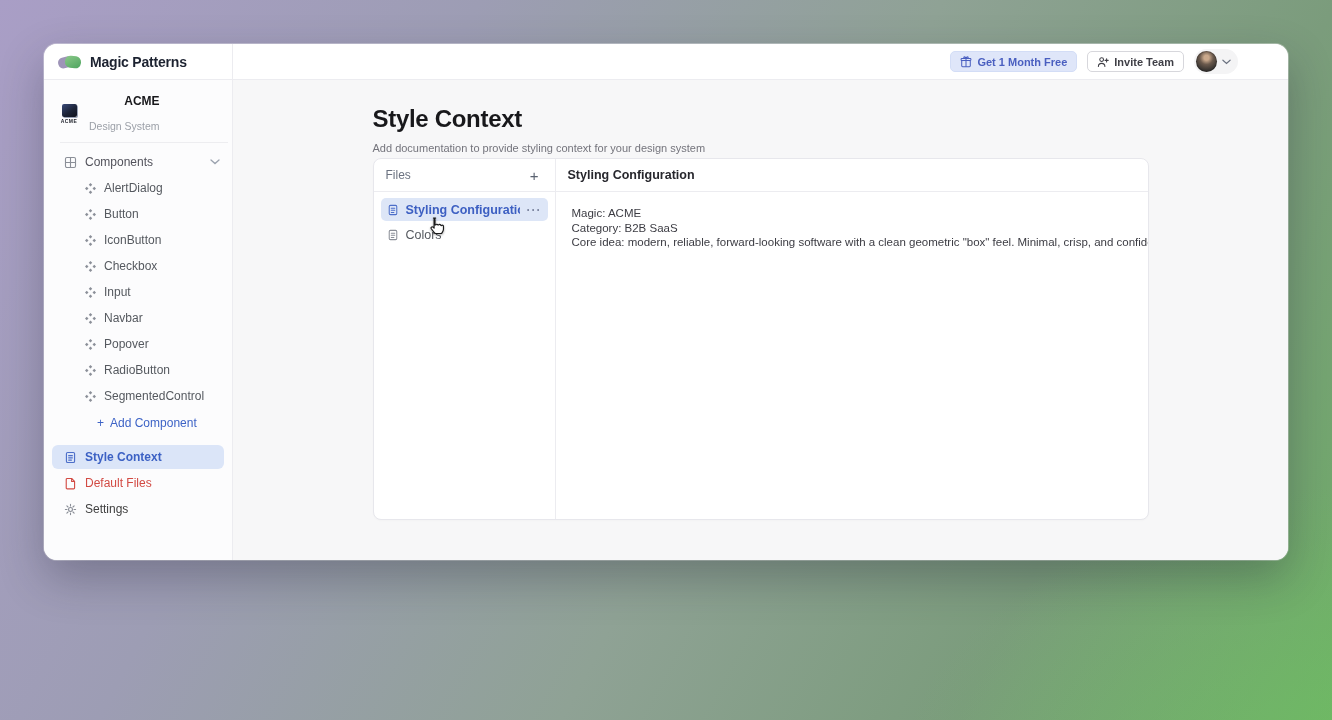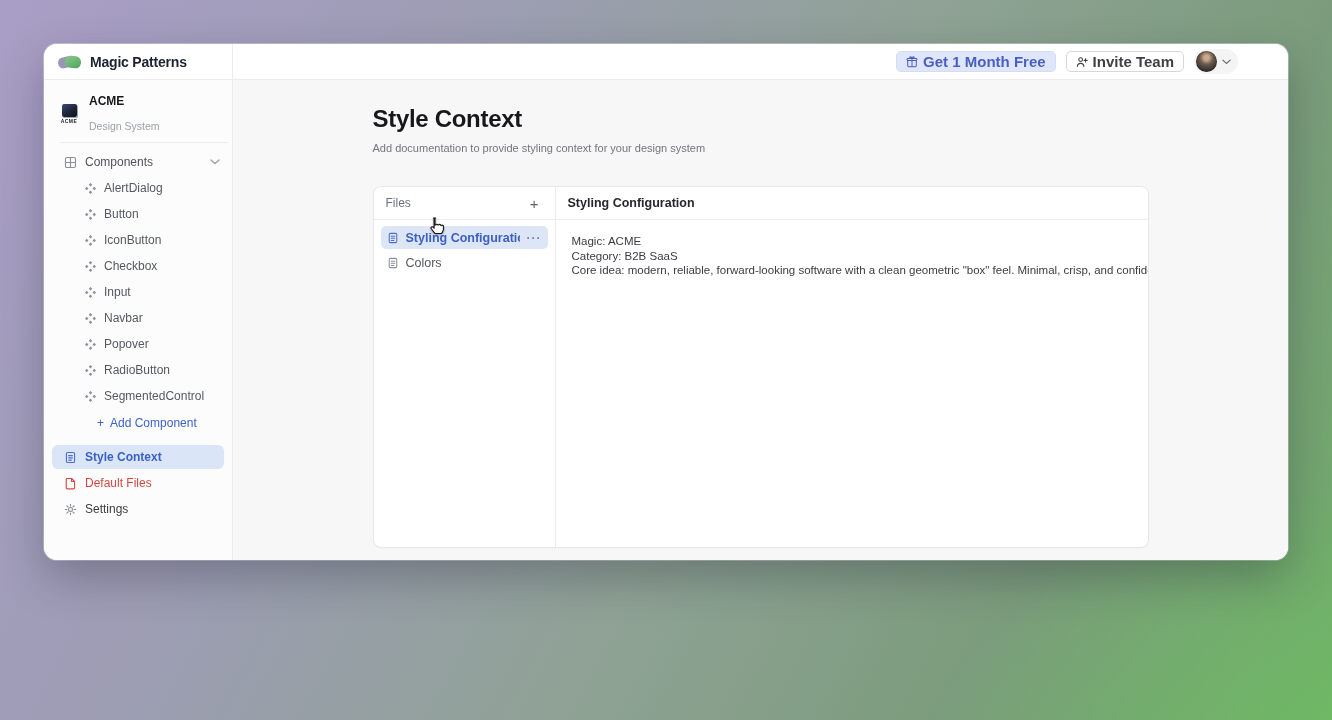--- a/index.html
+++ b/index.html
@@ -16,28 +16,28 @@
     background:#ffffff; border-radius:13px; overflow:hidden;
     box-shadow:0 18px 45px rgba(30,30,50,.30), 0 0 0 1px rgba(255,255,255,.35);
     display:flex; flex-direction:column;
   }
   
   .topbar { height:36px; display:flex; align-items:stretch; background:#fff; border-bottom:1px solid #ececf0; flex:0 0 36px; }
   .topbar-left { width:189px; flex:0 0 189px; border-right:1px solid #ececf0; display:flex; align-items:center; padding-left:13px; gap:7px; }
   .logo-mark { width:26px; height:20px; position:relative; flex:0 0 26px; }
   .logo-text { font-size:14px; font-weight:700; color:#1c2230; letter-spacing:-.2px; }
   .topbar-right { flex:1; display:flex; align-items:center; justify-content:flex-end; gap:10px; padding-right:50px; }
-  .pill-btn { display:inline-flex; align-items:center; gap:5px; height:21px; padding:0 9px; border-radius:5px; font-size:15px; cursor:pointer; }
+  .pill-btn { display:inline-flex; align-items:center; gap:5px; height:21px; padding:0 9px; border-radius:5px; font-size:11px; cursor:pointer; }
   .btn-free { background:#dfe6f9; color:#4a5fc0; border:1px solid #d3ddf6; font-weight:600; }
   .btn-invite { background:#fff; color:#3f3f46; border:1px solid #d7d7dc; font-weight:600; }
   .avatar-wrap { display:flex; align-items:center; gap:5px; background:#f4f4f5; border-radius:14px; padding:2px 7px 2px 2px; cursor:pointer; }
   .avatar { width:21px; height:21px; border-radius:50%; background:radial-gradient(circle at 50% 32%, #caa98c 14%, #6b5a4d 38%, #35322f 72%, #23211f 100%); box-shadow:inset 0 0 0 1px rgba(0,0,0,.15); }
   
   .body-row { flex:1; display:flex; min-height:0; }
-  .sidebar { width:189px; flex:0 0 189px; background:#fcfcfd; border-right:1px solid #ececf0; padding-top:9px; }
+  .sidebar { width:189px; flex:0 0 189px; background:#fcfcfd; border-right:1px solid #ececf0; padding-top:9px;text-align:right; }
   .ws { display:flex; align-items:center; gap:8px; padding:6px 12px 10px 13px; }
   .ws-logo { width:24px; height:26px; display:flex; flex-direction:column; align-items:center; justify-content:center; gap:1px; }
   .ws-logo .cube { width:15px; height:13px; background:linear-gradient(145deg,#3a4a7a 0%, #1d2438 55%, #11131d 100%); border-radius:2px; box-shadow:1px 1px 0 #9aa3b8; }
   .ws-logo .mini { font-size:5px; font-weight:700; color:#1a1d27; letter-spacing:.4px; }
   .ws-name { font-size:12px; font-weight:700; color:#18181b; line-height:13px; }
   .ws-sub { font-size:10.5px; color:#9ca0a8; line-height:12px; margin-top:12px; }
   .sb-divider { height:1px; background:#ededf0; margin:0 4px 6px 16px; }
   .sb-row { display:flex; align-items:center; gap:8px; height:26px; padding:0 12px 0 20px; font-size:12px; color:#52525b; cursor:pointer; }
   .sb-row .grow { flex:1; }
   .sb-item { display:flex; align-items:center; gap:8px; height:26px; padding-left:41px; font-size:12px; color:#55595f; cursor:pointer; }
@@ -47,21 +47,21 @@
   .sb-nav.danger { color:#d24a43; }
   .icon { display:inline-flex; align-items:center; justify-content:center; }
   .muted-ic { color:#8b8f98; }
   .blue-ic { color:#4c6ec9; }
   .red-ic { color:#d24a43; }
   
   .main { flex:1; background:#f7f7f8; overflow:hidden; }
   .main-inner { width:776px; margin:0 auto; padding-top:25px; }
   .page-title { font-size:24px; font-weight:700; color:#18181b; letter-spacing:-.3px; }
   .page-sub { font-size:11px; color:#74747c; margin-top:9px; }
-  .panel { margin-top:32px; height:362px; background:#fff; border:1px solid #e7e7ec; border-radius:8px; display:flex; overflow:hidden; box-shadow:0 1px 2px rgba(0,0,0,.02); }
+  .panel { margin-top:4px; height:362px; background:#fff; border:1px solid #e7e7ec; border-radius:8px; display:flex; overflow:hidden; box-shadow:0 1px 2px rgba(0,0,0,.02); }
   .files-col { width:182px; flex:0 0 182px; border-right:1px solid #ececf0; display:flex; flex-direction:column; }
   .col-head { height:33px; flex:0 0 33px; display:flex; align-items:center; border-bottom:1px solid #ececf0; padding:0 12px; }
   .files-head-label { font-size:12px; color:#6b7280; flex:1; }
   .plus-btn { font-size:15px; color:#5a6270; cursor:pointer; line-height:1; padding:2px 4px; border-radius:4px; }
   .file-row { display:flex; align-items:center; gap:7px; height:23px; margin:2px 7px; padding:0 6px; border-radius:5px; font-size:12.5px; color:#55595f; cursor:pointer; }
   .file-row.selected { background:#dde6f7; color:#3c5fc2; font-weight:600; }
   .file-row .grow { flex:1; white-space:nowrap; overflow:hidden; }
   .dots { color:#7d86a0; font-size:12px; letter-spacing:1px; font-weight:700; }
   .detail-col { flex:1; display:flex; flex-direction:column; }
   .detail-title { font-size:12.5px; font-weight:700; color:#27272d; }

